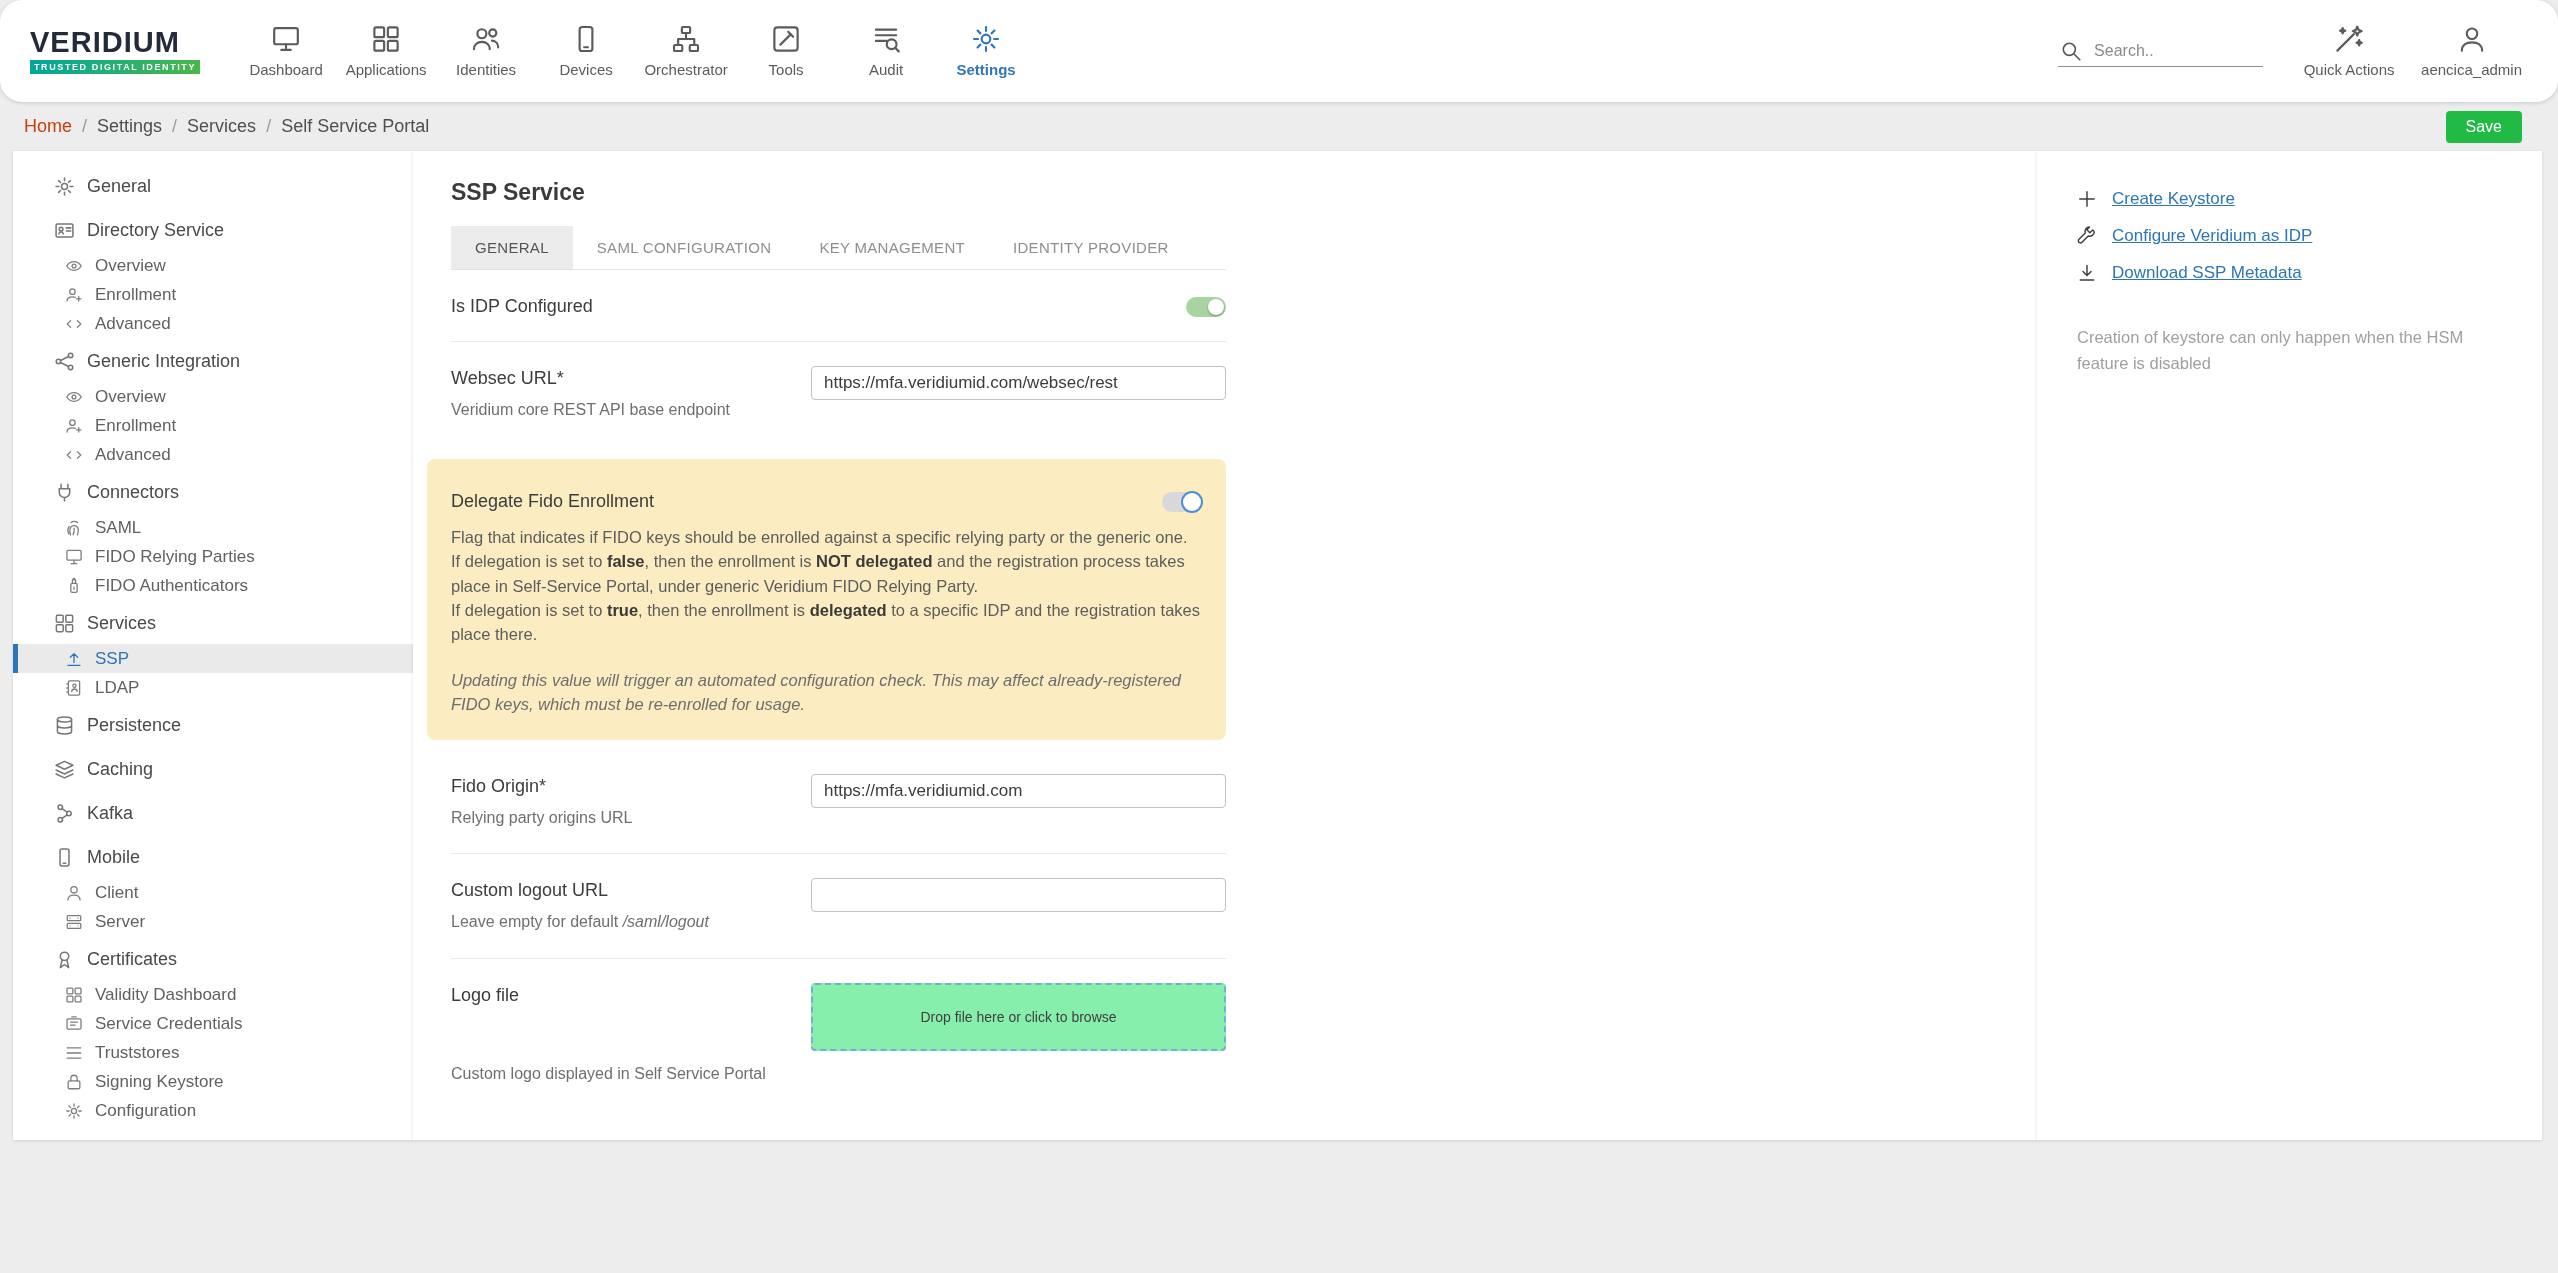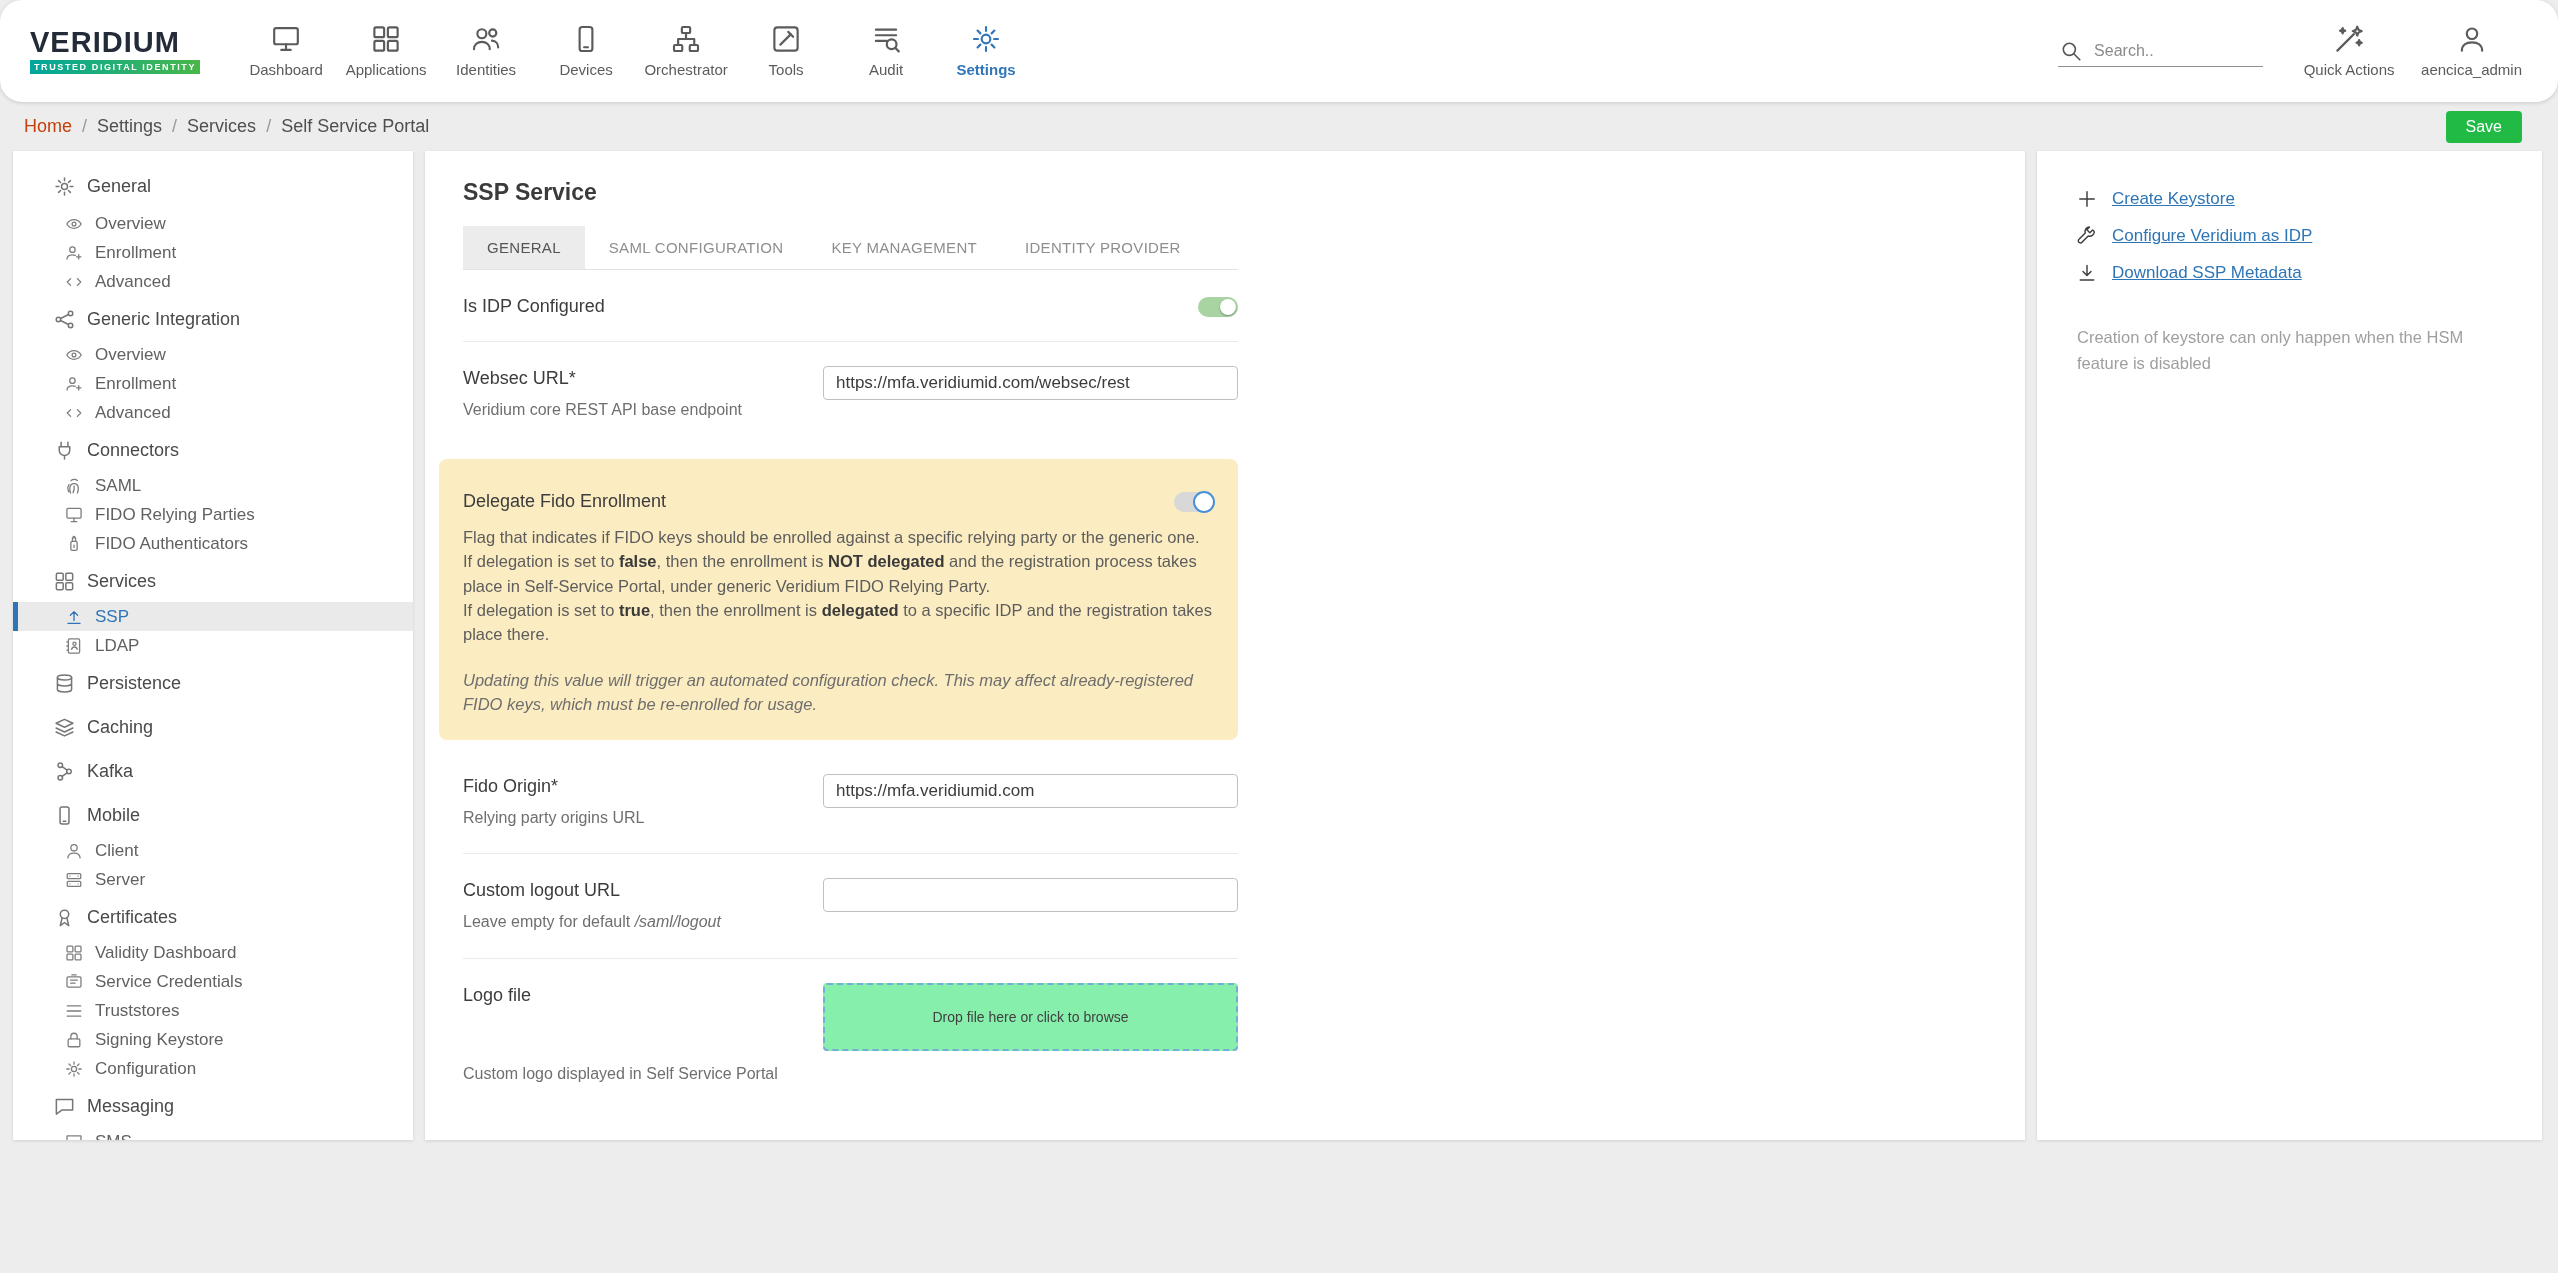--- a/index.html
+++ b/index.html
@@ -35,21 +35,21 @@
   
   .crumbrow { height:49px; display:flex; align-items:center; padding:0 36px 0 24px; }
   .breadcrumb { display:flex; align-items:center; gap:10px; font-size:18px; }
   .bc-item { color:#4f4f4f; cursor:pointer; }
   .bc-link { color:#c2410c; }
   .bc-sep { color:#9a9a9a; }
   .bc-current { cursor:default; }
   .save-btn { margin-left:auto; background:#21ba45; border:none; color:#fff; font-size:16px;
     font-family:inherit; padding:7px 20px; border-radius:4px; cursor:pointer; }
   
-  .content { display:flex; gap:12px; padding:0 16px 0 13px; height:989px; align-items:stretch; }
+  .content { display:flex; gap:0; padding:0 16px 0 13px; height:989px; align-items:stretch; }
   .card { background:#fff; box-shadow:0 1px 3px rgba(0,0,0,.12); }
   
   .sidebar { width:400px; flex:0 0 400px; padding:14px 0 0; overflow:hidden; }
   .group { margin-bottom:2px; }
   .group-header { height:42px; display:flex; align-items:center; gap:12px; padding-left:41px;
     font-size:18px; color:#4a4a4a; cursor:pointer; }
   .gicon { width:21px; height:21px; color:#767676; flex:0 0 21px; }
   .gicon svg { width:100%; height:100%; }
   .child { height:29px; display:flex; align-items:center; gap:12px; padding-left:47px;
     font-size:17px; color:#616161; cursor:pointer; border-left:5px solid transparent; }
@@ -222,20 +222,28 @@
       <div class="group">
         <div class="group-header">
           <span class="gicon"><svg viewBox="0 0 16 16" fill="none" stroke="currentColor" stroke-width="1.15" stroke-linecap="round" stroke-linejoin="round">
               <circle cx="8" cy="8" r="2.3"></circle>
               <path d="M8 1.6v2.1M8 12.3v2.1M1.6 8h2.1M12.3 8h2.1M3.5 3.5L5 5M11 11l1.5 1.5M12.5 3.5L11 5M5 11l-1.5 1.5"></path>
             </svg></span>
           <span class="glbl">General</span>
         </div>
       </div>
       <div class="group">
+        <div class="group-header">
+          <span class="gicon"><svg viewBox="0 0 16 16" fill="none" stroke="currentColor" stroke-width="1.15" stroke-linecap="round" stroke-linejoin="round">
+              <rect x="1.6" y="3" width="12.8" height="10" rx="1"></rect>
+              <circle cx="5.4" cy="7" r="1.4"></circle>
+              <path d="M3.6 10.6c.4-1 1-1.5 1.8-1.5s1.4.5 1.8 1.5M9.4 6h3.4M9.4 8.4h3.4"></path>
+            </svg></span>
+          <span class="glbl">Directory Service</span>
+        </div>
         <div class="child">
           <span class="cicon"><svg viewBox="0 0 16 16" fill="none" stroke="currentColor" stroke-width="1.15" stroke-linecap="round" stroke-linejoin="round">
               <path d="M1.6 8s2.4-3.8 6.4-3.8S14.4 8 14.4 8s-2.4 3.8-6.4 3.8S1.6 8 1.6 8z"></path>
               <circle cx="8" cy="8" r="1.7"></circle>
             </svg></span>
           <span class="clbl">Overview</span>
         </div>
         <div class="child">
           <span class="cicon"><svg viewBox="0 0 16 16" fill="none" stroke="currentColor" stroke-width="1.15" stroke-linecap="round" stroke-linejoin="round">
               <circle cx="6.6" cy="5" r="2.4"></circle>

